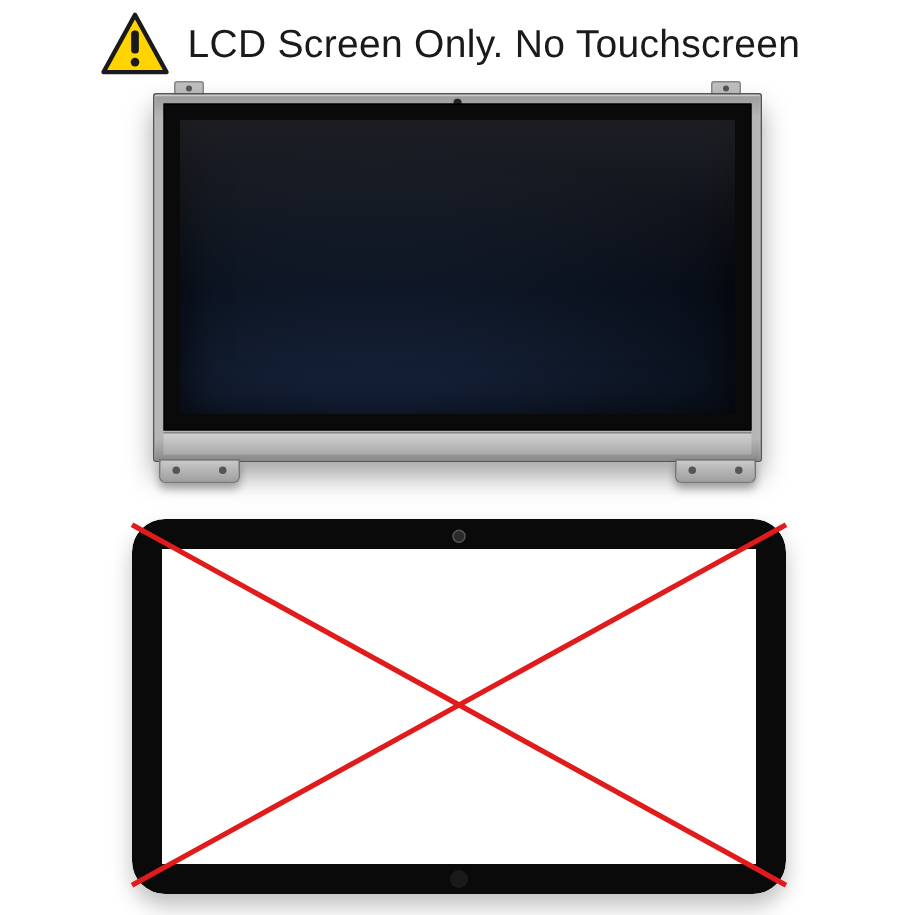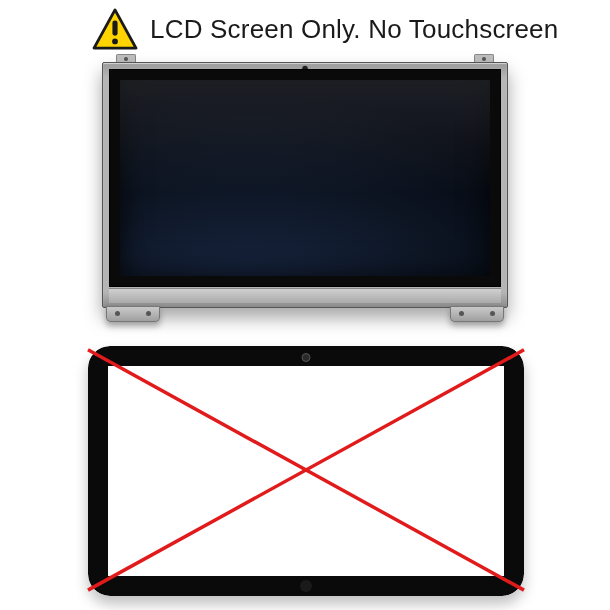--- a/index.html
+++ b/index.html
@@ -20,21 +20,21 @@
   
   .header {
     position: absolute;
     top: 8px;
     left: 0;
     width: 610px;
     display: flex;
     align-items: center;
     justify-content: flex-start;
     gap: 12px;
-    padding-left: 92px;
+    padding-left: 67px;
     box-sizing: border-box;
   }
   .warn-icon svg {
     width: 46px;
     height: 42px;
     display: block;
   }
   .title {
     font-size: 26px;
     color: #1a1a1a;

